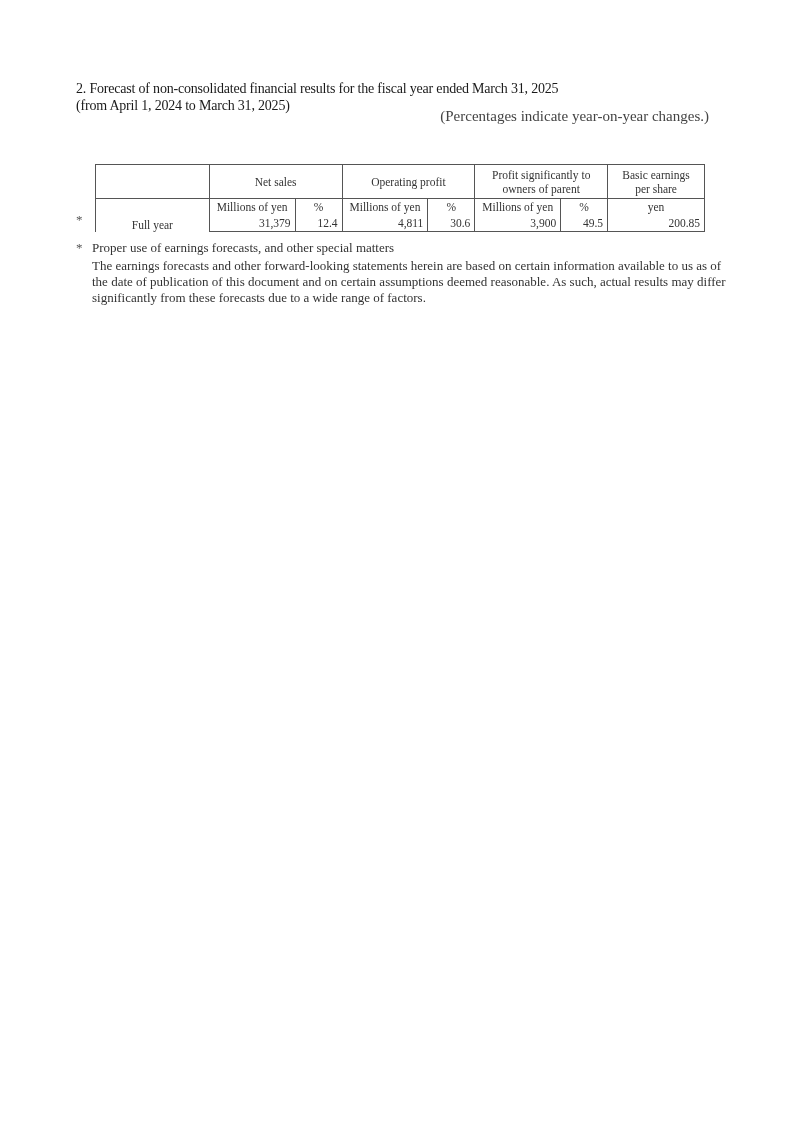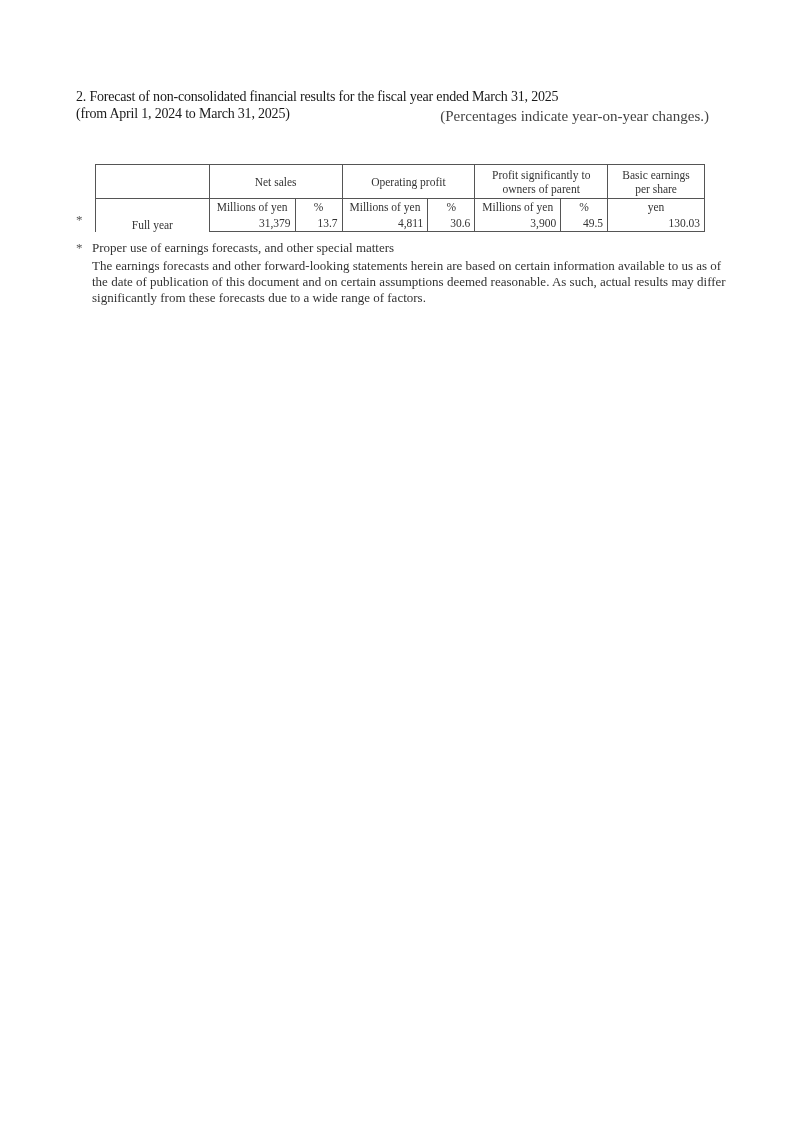--- a/index.html
+++ b/index.html
@@ -1,18 +1,18 @@
 <!DOCTYPE html>
 <html><head>
 <meta charset="utf-8">
 <style>
   html, body { margin: 0; padding: 0; background: #ffffff; }
   body { width: 800px; height: 1131px; position: relative; overflow: hidden;
          font-family: "Liberation Serif", "DejaVu Serif", serif; color: #1a1a1a; }
-  .title { position: absolute; left: 76px; top: 88px; font-size: 14px; line-height: 17px;
+  .title { position: absolute; left: 76px; top: 80px; font-size: 14px; line-height: 17px;
            letter-spacing: -0.2px; }
   .note-top { position: absolute; right: 91px; top: 108px; font-size: 15px; color: #444; }
   table.fc { position: absolute; left: 95px; top: 122px; width: 610px; border-collapse: collapse;
              font-size: 11.5px; color: #333; margin-top: 42px; }
   table.fc td { border: 1px solid #555; padding: 0 4px; }
   table.fc tr.head td { height: 33px; text-align: center; line-height: 14px; }
   table.fc tr.units td { height: 16px; text-align: center; border-bottom: none; }
   table.fc tr.vals td { height: 16px; text-align: right; border-top: none; }
   table.fc td.rowlabel { text-align: center !important; }
   .notes { position: absolute; left: 76px; top: 212px; width: 650px; font-size: 13px;
@@ -61,26 +61,26 @@
     <td>Millions of yen</td>
     <td>%</td>
     <td>Millions of yen</td>
     <td>%</td>
     <td>Millions of yen</td>
     <td>%</td>
     <td>yen</td>
   </tr>
   <tr class="vals">
     <td>31,379</td>
-    <td>13.7</td>
+    <td>12.4</td>
     <td>4,811</td>
     <td>30.6</td>
     <td>3,900</td>
     <td>49.5</td>
-    <td>130.03</td>
+    <td>200.85</td>
   </tr>
 </tbody>
   </table>
 
 <div class="notes">
   <div class="note">
     <span class="star">*</span>
   </div>
   <div class="note">
     <span class="star">*</span>

